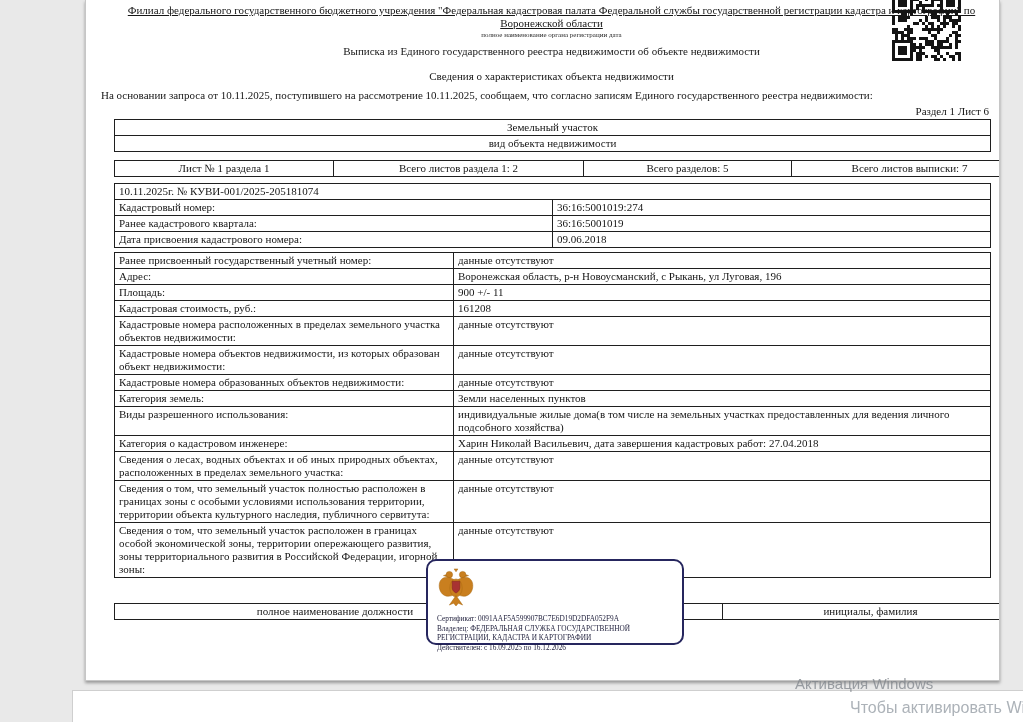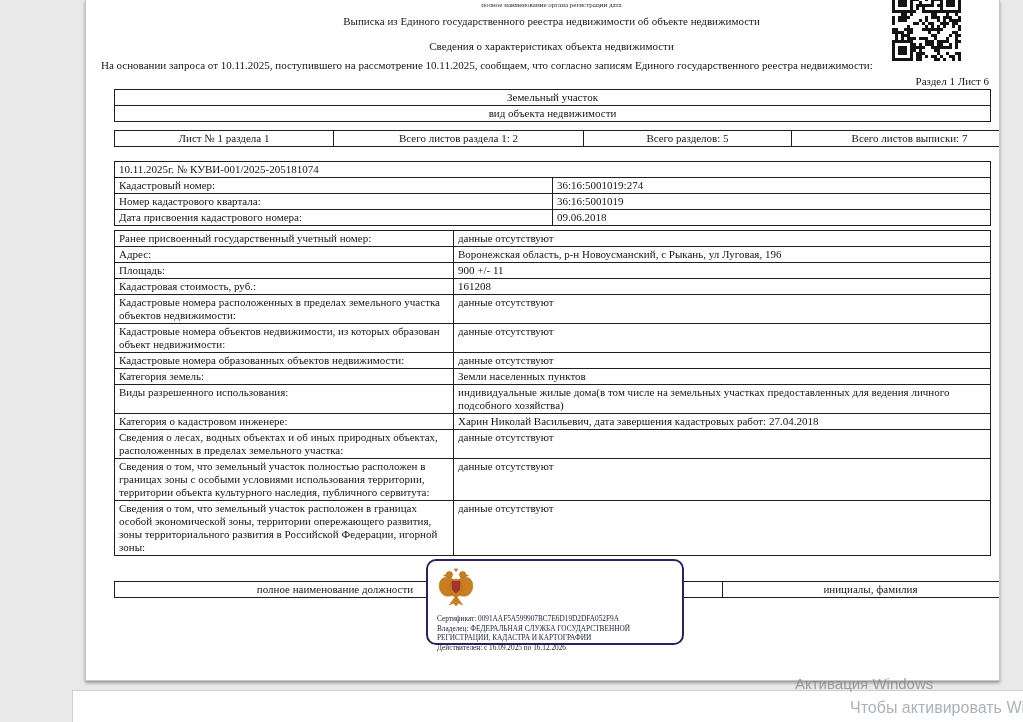--- a/index.html
+++ b/index.html
@@ -24,21 +24,21 @@
   .sect{margin-top:13px;text-align:center;font-size:11px}
   .req{margin-top:7px;margin-left:-13px;text-align:left;font-size:11px;line-height:13px}
   .razdel{margin-top:3px;text-align:right;font-size:11px}
   table{width:877px;border-collapse:collapse;table-layout:fixed}
   td{border:1px solid #1f1f1f;font-size:11px;line-height:13px;padding:1px 4px;vertical-align:top;
      overflow:hidden;word-wrap:break-word}
   .t-object{margin-top:2px}
   .t-object td{text-align:center}
   .t-sheet{margin-top:8px}
   .t-sheet td{text-align:center}
-  .t-ids{margin-top:14px}
+  .t-ids{margin-top:6px}
   .t-main{margin-top:4px}
   .c-label{width:330px}
   .t-sig{margin-top:25px}
   .t-sig td{text-align:center}
   .qr{position:absolute;left:806px;top:-8px;width:69px;height:69px}
   .qr i{position:absolute;width:3px;height:3px;background:#141414}
   .stamp{
     position:absolute;left:340px;top:559px;width:258px;height:86px;z-index:5;
     background:#fff;border:2px solid #26265e;border-radius:10px;box-sizing:border-box;
     padding:5px 8px 3px 9px;color:#1d1d3a;
@@ -307,20 +307,21 @@
       <i style="left:24px;top:66px"></i>
       <i style="left:27px;top:66px"></i>
       <i style="left:42px;top:66px"></i>
       <i style="left:45px;top:66px"></i>
       <i style="left:51px;top:66px"></i>
       <i style="left:60px;top:66px"></i>
       <i style="left:66px;top:66px"></i>
     </div>
 
   <div class="content">
+    <div class="hdr org">Филиал федерального государственного бюджетного учреждения "Федеральная кадастровая палата Федеральной службы государственной регистрации кадастра и картографии" по Воронежской области</div>
     <div class="note">полное наименование органа регистрации дата</div>
     <div class="doctitle">Выписка из Единого государственного реестра недвижимости об объекте недвижимости</div>
     <div class="sect">Сведения о характеристиках объекта недвижимости</div>
     <div class="req">На  основании запроса от 10.11.2025, поступившего на рассмотрение 10.11.2025, сообщаем, что согласно записям Единого государственного реестра недвижимости:</div>
     <div class="razdel">Раздел 1 Лист 6</div>
 
     <table class="t-object">
       <tbody>
           <tr>
         <td style="">Земельный участок</td>
@@ -347,21 +348,21 @@
           <tr>
         <td colspan="2">10.11.2025г. № КУВИ-001/2025-205181074</td>
       </tr>
       </tbody>
         <tbody>
           <tr>
             <td class="c-label">Кадастровый номер:</td>
             <td class="c-value">36:16:5001019:274</td>
           </tr>
           <tr>
-            <td class="c-label">Номер кадастрового квартала:</td>
+            <td class="c-label">Ранее кадастрового квартала:</td>
             <td class="c-value">36:16:5001019</td>
           </tr>
           <tr>
             <td class="c-label">Дата присвоения кадастрового номера:</td>
             <td class="c-value">09.06.2018</td>
           </tr>
         </tbody>
     </table>
 
     <table class="t-main">

